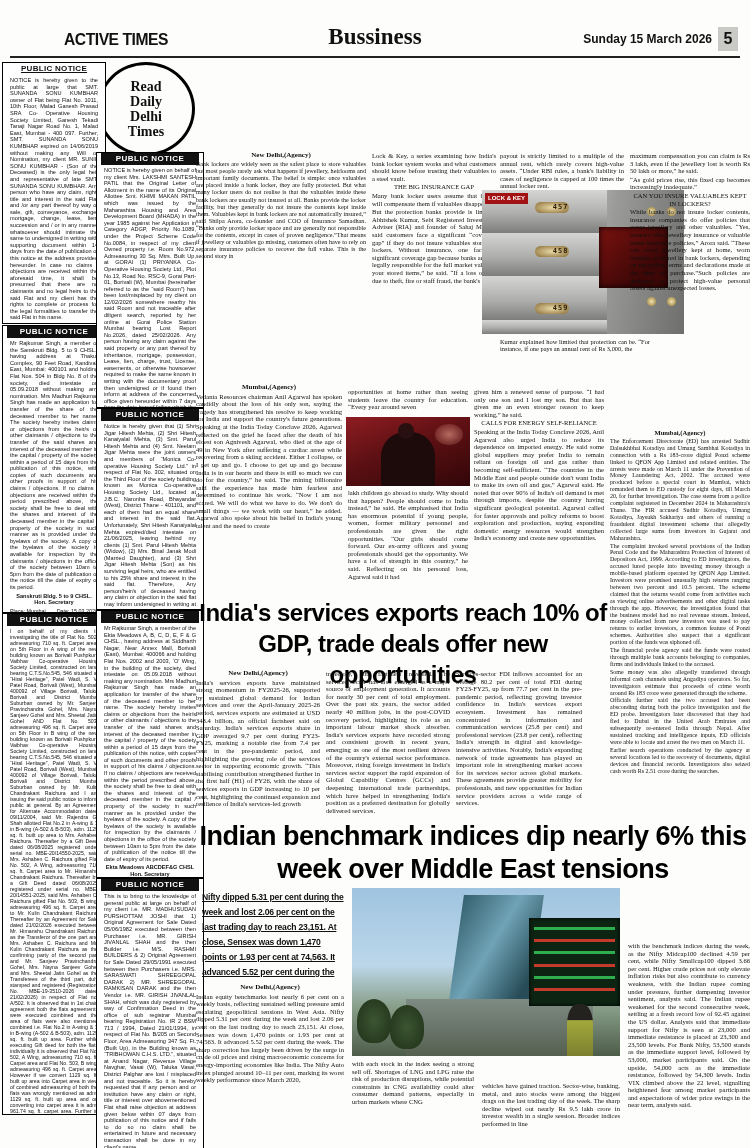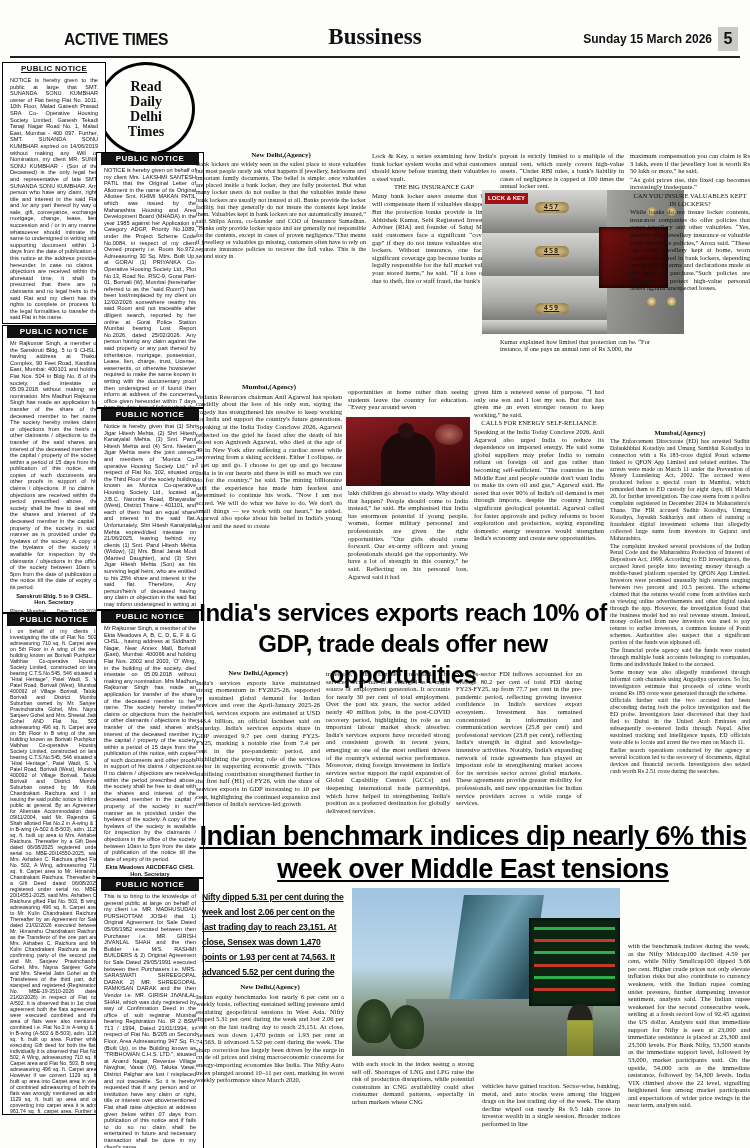--- a/index.html
+++ b/index.html
@@ -38,21 +38,21 @@
   .col p{margin:0 0 1px;text-indent:0;}
   .sub{text-align:center;font-weight:normal;text-transform:uppercase;margin:1px 0;}
   .cap{font-size:6.4px;line-height:7.4px;text-align:justify;}
   
   .ph{position:absolute;overflow:hidden;}
   .locker-ph{background:linear-gradient(100deg,#b9b9b9 0%,#d8d8d6 30%,#9a9a98 60%,#6e6e6c 100%);}
   .locker-row{position:absolute;left:0;width:62%;height:30%;
       background:linear-gradient(180deg,#d5d5d3 0%,#aeaeac 55%,#7d7d7b 100%);border-bottom:2px solid #5c5c5a;}
   .plate{position:absolute;left:26%;top:34%;width:34px;height:11px;border-radius:7px;
       background:radial-gradient(#e9d9a8,#8a6d35);color:#2b1d05;font-family:"DejaVu Sans Mono",monospace;
-      font-size:7px;font-weight:bold;text-align:center;line-height:11px;letter-spacing:1px;text-decoration:underline;}
+      font-size:7px;font-weight:bold;text-align:right;line-height:11px;letter-spacing:1px;}
   .openbox{position:absolute;left:58%;top:26%;width:34%;height:42%;
       background:linear-gradient(135deg,#7a1210,#3c0706 70%);box-shadow:inset 0 0 6px #000;}
   .dial{position:absolute;width:9px;height:9px;border-radius:50%;
       background:radial-gradient(#f0e2b0,#93772f);}
   .lk-badge{position:absolute;left:3px;top:3px;background:#a31212;color:#fff;
       font-family:"Liberation Sans",sans-serif;font-weight:bold;font-size:6px;line-height:7px;
       padding:2px 3px;text-align:center;}
   .agarwal-ph{background:linear-gradient(160deg,#8e1d22 0%,#5d1013 45%,#310608 100%);}
   .agarwal-fig{position:absolute;left:28%;top:22%;width:44%;height:78%;border-radius:45% 45% 0 0;
       background:#1d0a0b;}
@@ -234,21 +234,21 @@
     <div class="bl">New Delhi,(Agency)</div>
     <p>India's services exports have maintained strong momentum in FY2025-26, supported by sustained global demand for Indian services and over the April-January 2025-26 period, services exports are estimated at USD 348.4 billion, an official factsheet said on Saturday. India's services exports share in GDP averaged 9.7 per cent during FY23-FY25, marking a notable rise from 7.4 per cent in the pre-pandemic period, and highlighting the growing role of the services sector in supporting economic growth. “This stabilising contribution strengthened further in the first half (H1) of FY26, with the share of services exports in GDP increasing to 10 per cent, highlighting the continued expansion and resilience of India's services-led growth</p>
   </div>
   <div class="col" style="left:326px;top:670px;width:124px;height:170px;">
     <p>trajectory,” the factsheet revealed. The services sector has also emerged as a major source of employment generation. It accounts for nearly 30 per cent of total employment. Over the past six years, the sector added nearly 40 million jobs, in the post-COVID recovery period, highlighting its role as an important labour market shock absorber. India's services exports have recorded strong and consistent growth in recent years, emerging as one of the most resilient drivers of the country's external sector performance. Moreover, rising foreign investment in India's services sector support the rapid expansion of Global Capability Centres (GCCs) and deepening international trade partnerships, which have helped in strengthening India's position as a preferred destination for globally delivered services.</p>
   </div>
   <div class="col" style="left:456px;top:670px;width:126px;height:170px;">
     <p>Services-sector FDI inflows accounted for an average 80.2 per cent of total FDI during FY23-FY25, up from 77.7 per cent in the pre-pandemic period, reflecting growing investor confidence in India's services export ecosystem. Investment has remained concentrated in information and communication services (25.8 per cent) and professional services (23.8 per cent), reflecting India's strength in digital and knowledge-intensive activities. Notably, India's expanding network of trade agreements has played an important role in strengthening market access for its services sector across global markets. These agreements provide greater mobility for professionals, and new opportunities for Indian service providers across a wide range of services.</p>
   </div>
 
-  <div class="hl" style="left:196px;top:820px;width:554px;font-size:27px;line-height:33px;text-decoration:underline;">Indian benchmark indices dip nearly 6% this week over Middle East tensions</div>
+  <div class="hl" style="left:196px;top:820px;width:554px;font-size:27px;line-height:33px;">Indian benchmark indices dip nearly 6% this week over Middle East tensions</div>
 
   <div class="intro" style="left:202px;top:890px;width:144px;height:92px;overflow:hidden;">Nifty dipped 5.31 per cent during the week and lost 2.06 per cent on the last trading day to reach 23,151. At close, Sensex was down 1,470 points or 1.93 per cent at 74,563. It advanced 5.52 per cent during the week.</div>
 
   <div class="col" style="left:196px;top:984px;width:148px;height:164px;">
     <div class="bl">New Delhi,(Agency)</div>
     <p>Indian equity benchmarks lost nearly 6 per cent on a weekly basis, reflecting sustained selling pressure amid escalating geopolitical tensions in West Asia. Nifty dipped 5.31 per cent during the week and lost 2.06 per cent on the last trading day to reach 23,151. At close, Sensex was down 1,470 points or 1.93 per cent at 74,563. It advanced 5.52 per cent during the week. The sharp correction has largely been driven by the surge in crude oil prices and rising macroeconomic concerns for energy-importing economies like India. The Nifty Auto index plunged around 10–11 per cent, marking its worst weekly performance since March 2020,</p>
   </div>
 
   <div class="ph bse-ph" style="left:352px;top:888px;width:268px;height:168px;">
     <div class="bse-tower"></div>

